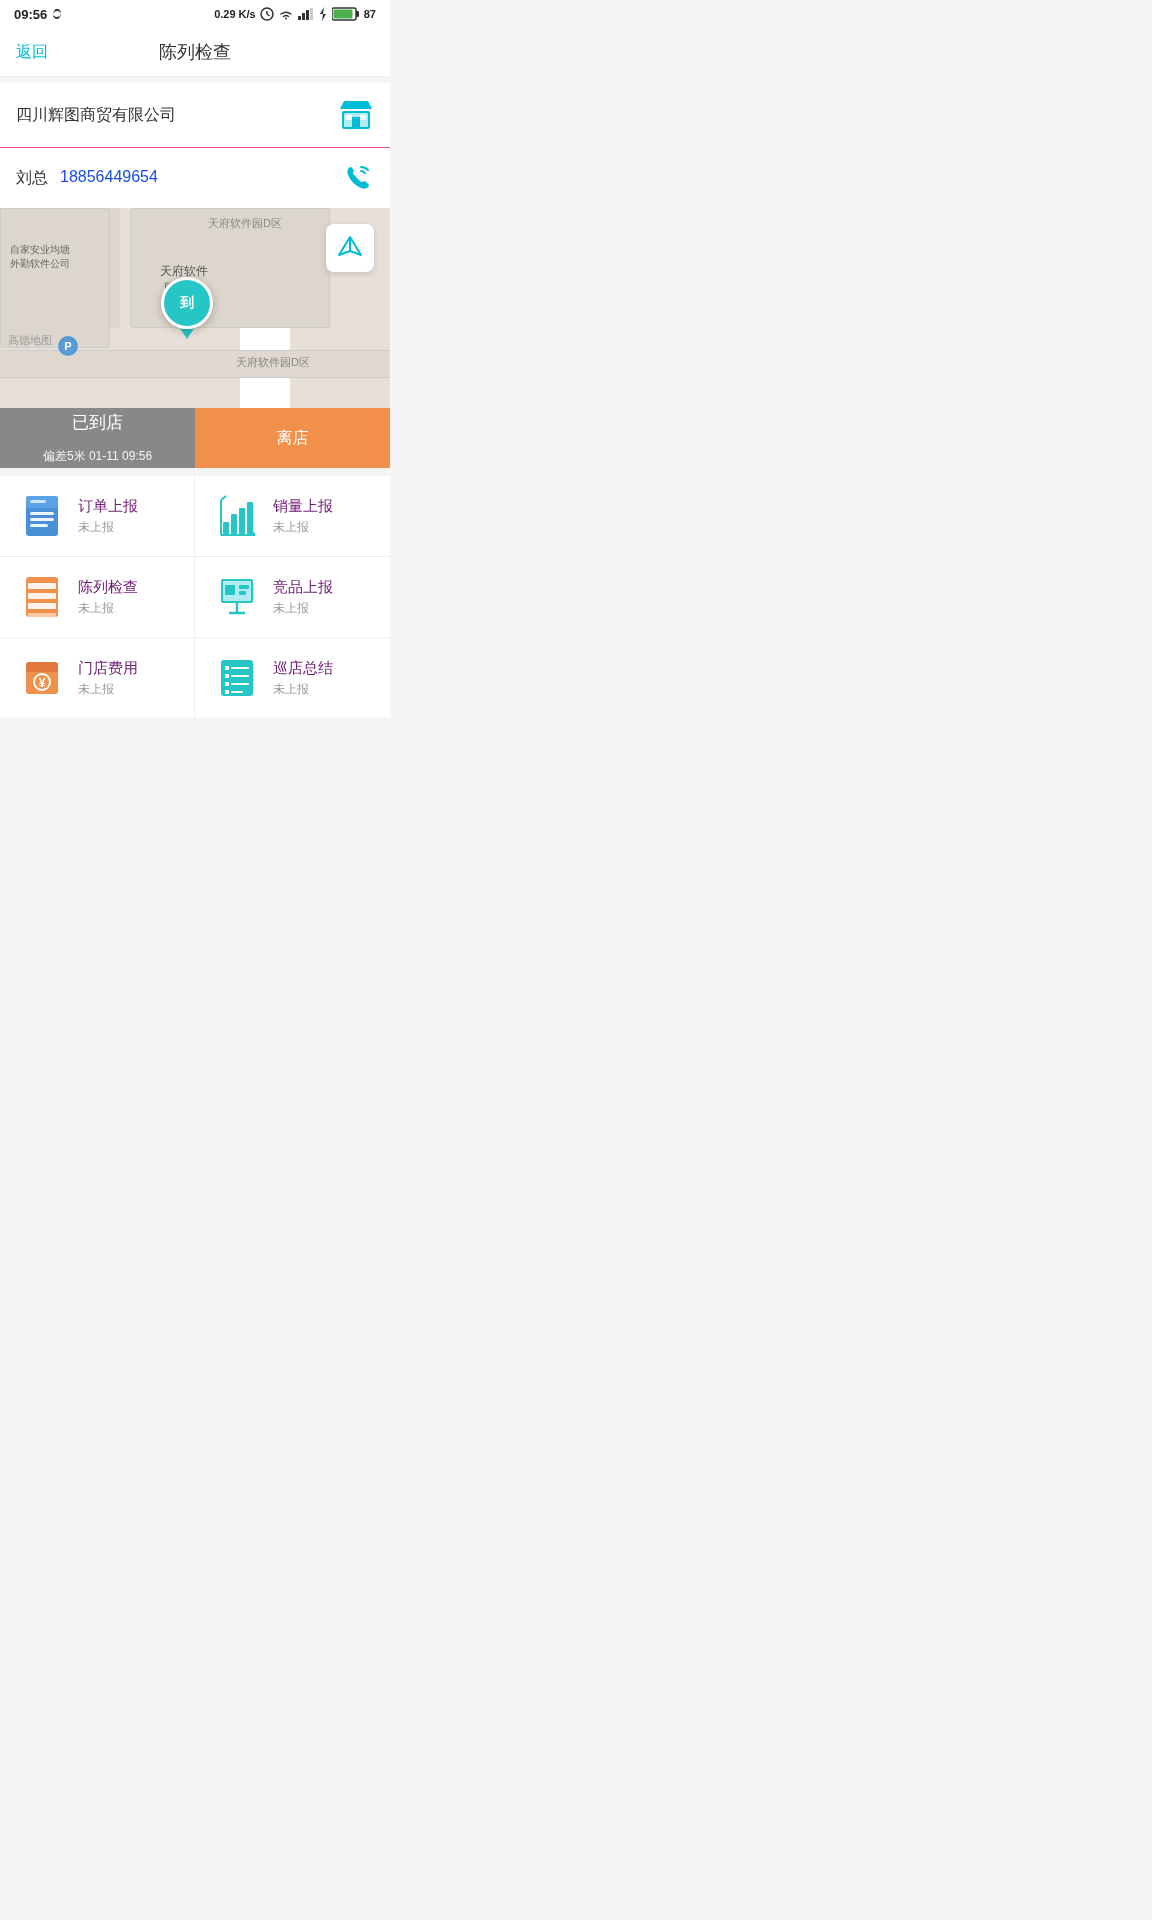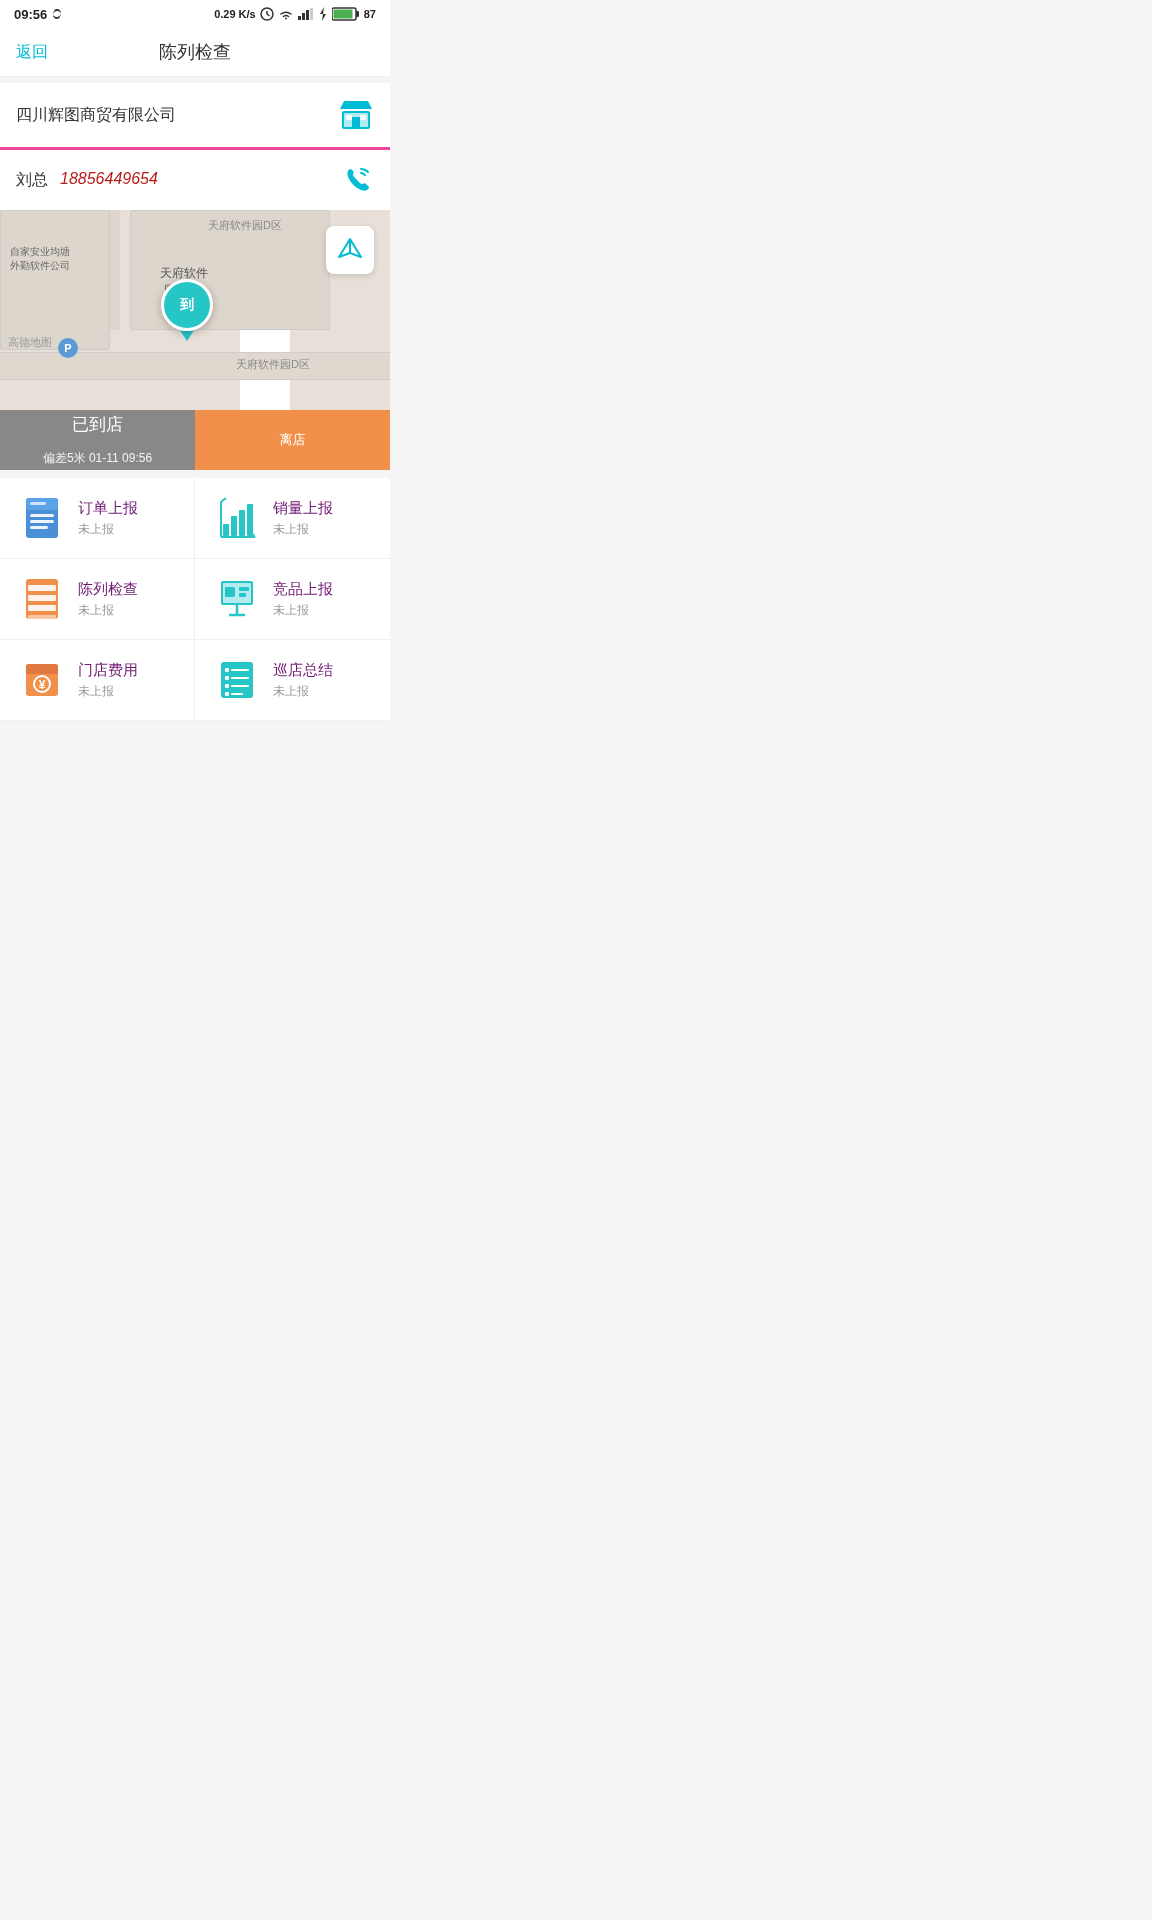--- a/index.html
+++ b/index.html
@@ -53,21 +53,21 @@
     
     .store-info {
       background: #fff;
       margin-top: 6px;
     }
     .store-name-row {
       display: flex;
       align-items: center;
       justify-content: space-between;
       padding: 14px 16px;
-      border-bottom: 3px solid #ec4899;
+      border-bottom: 1px solid #ec4899;
     }
     .store-name {
       font-size: 16px;
       color: #333;
       font-weight: 400;
     }
     .store-icon {
       width: 36px;
       height: 36px;
       display: flex;
@@ -80,21 +80,21 @@
       justify-content: space-between;
       padding: 14px 16px;
     }
     .contact-info {
       font-size: 16px;
       color: #333;
       display: flex;
       gap: 12px;
     }
     .contact-name { font-weight: 400; }
-    .contact-phone { color: #b91c1c; font-style: italic; }
+    .contact-phone { color: #1d4ed8; }
     .phone-icon {
       width: 32px;
       height: 32px;
       display: flex;
       align-items: center;
       justify-content: center;
     }
 
     
     .map-container {
@@ -220,21 +220,21 @@
     }
     .btn-arrived-main { font-size: 17px; font-weight: 500; }
     .btn-arrived-sub { font-size: 12px; opacity: 0.9; margin-top: 14px; }
     .btn-leave {
       flex: 1;
       background: #f0904a;
       display: flex;
       align-items: center;
       justify-content: center;
       color: #fff;
-      font-size: 13px;
+      font-size: 16px;
       font-weight: 400;
       cursor: pointer;
     }
 
     
     .menu-grid {
       background: #fff;
       margin-top: 8px;
       display: grid;
       grid-template-columns: 1fr 1fr;

